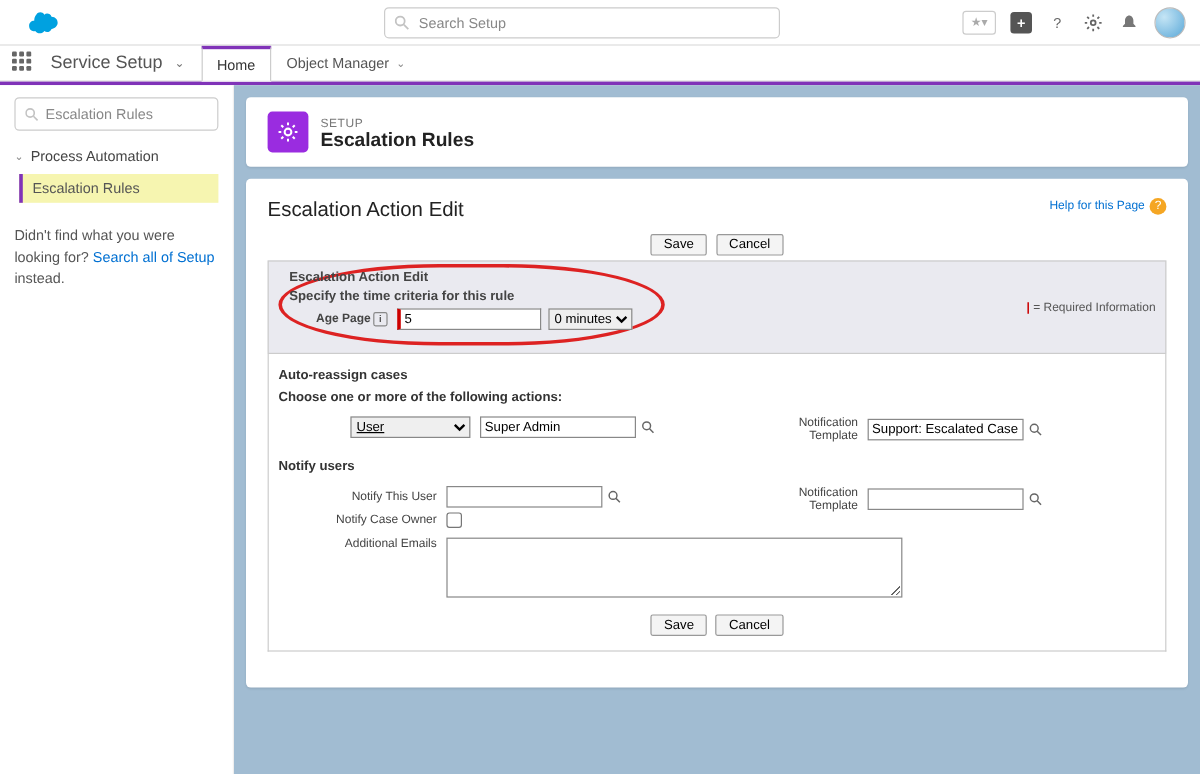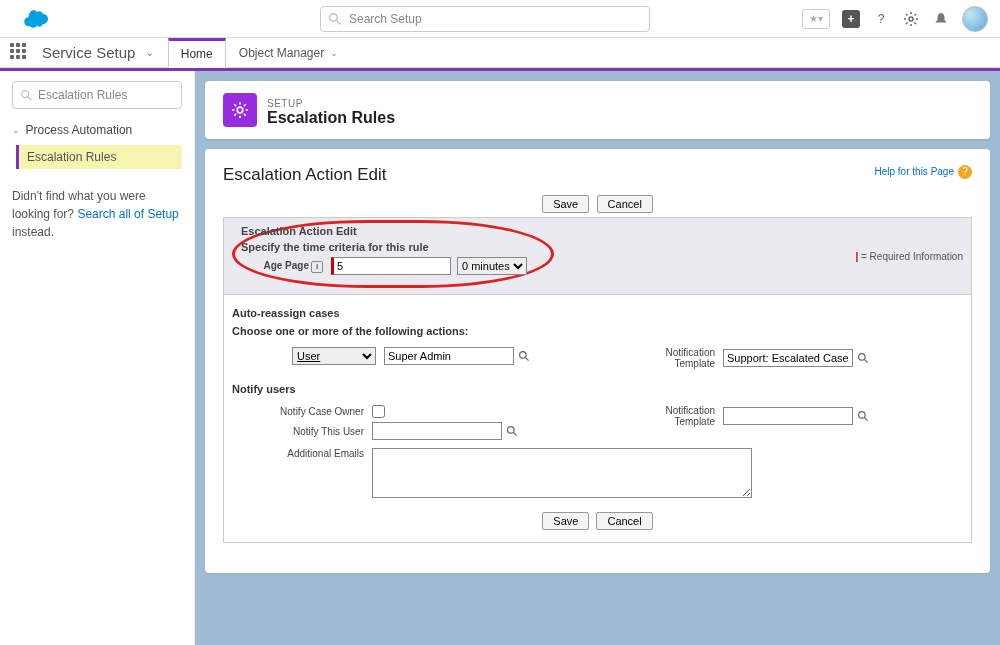--- a/index.html
+++ b/index.html
@@ -193,21 +193,21 @@
       </div>
 
       <div class="section-body">
         <div class="section-sub" style="font-weight:bold;">Auto-reassign cases</div>
 
         <div class="section-sub">Choose one or more of the following actions:</div>
         <div class="two-col">
           <div class="col">
             <div class="form-row">
               <span class="lbl" style="width:60px;"></span>
-              <select class="sel" style="width:84px;text-decoration:underline;"><option>User</option></select>
+              <select class="sel" style="width:100px;text-decoration:underline;"><option>User</option></select>
               <span style="width:8px;"></span>
               <input class="inp" style="width: 130px;" value="Super Admin">
               <span class="lookup">
                   <svg viewBox="0 0 16 16">
                     <circle cx="6" cy="6" r="4" fill="none" stroke="#666" stroke-width="1.5"></circle>
                     <line x1="9" y1="9" x2="13" y2="13" stroke="#666" stroke-width="1.5"></line>
                   </svg>
                 </span>
             </div>
           </div>
@@ -222,32 +222,32 @@
                   </svg>
                 </span>
             </div>
           </div>
         </div>
 
         <div class="section-sub" style="font-weight:bold; margin-top:10px;">Notify users</div>
         <div class="two-col">
           <div class="col">
             <div class="form-row">
+              <span class="lbl">Notify This User</span>
+              <input class="inp" style="width: 130px;" value="">
+              <span class="lookup">
+                  <svg viewBox="0 0 16 16">
+                    <circle cx="6" cy="6" r="4" fill="none" stroke="#666" stroke-width="1.5"></circle>
+                    <line x1="9" y1="9" x2="13" y2="13" stroke="#666" stroke-width="1.5"></line>
+                  </svg>
+                </span>
+            </div>
+            <div class="form-row">
               <span class="lbl">Notify Case Owner</span>
               <input type="checkbox" style="">
-            </div>
-            <div class="form-row">
-              <span class="lbl">Notify This User</span>
-              <input class="inp" style="width: 130px;" value="">
-              <span class="lookup">
-                  <svg viewBox="0 0 16 16">
-                    <circle cx="6" cy="6" r="4" fill="none" stroke="#666" stroke-width="1.5"></circle>
-                    <line x1="9" y1="9" x2="13" y2="13" stroke="#666" stroke-width="1.5"></line>
-                  </svg>
-                </span>
             </div>
           </div>
           <div class="col2">
             <div class="form-row">
               <span class="lbl" style="width:100px;">Notification Template</span>
               <input class="inp" style="width: 130px;" value="">
               <span class="lookup">
                   <svg viewBox="0 0 16 16">
                     <circle cx="6" cy="6" r="4" fill="none" stroke="#666" stroke-width="1.5"></circle>
                     <line x1="9" y1="9" x2="13" y2="13" stroke="#666" stroke-width="1.5"></line>

